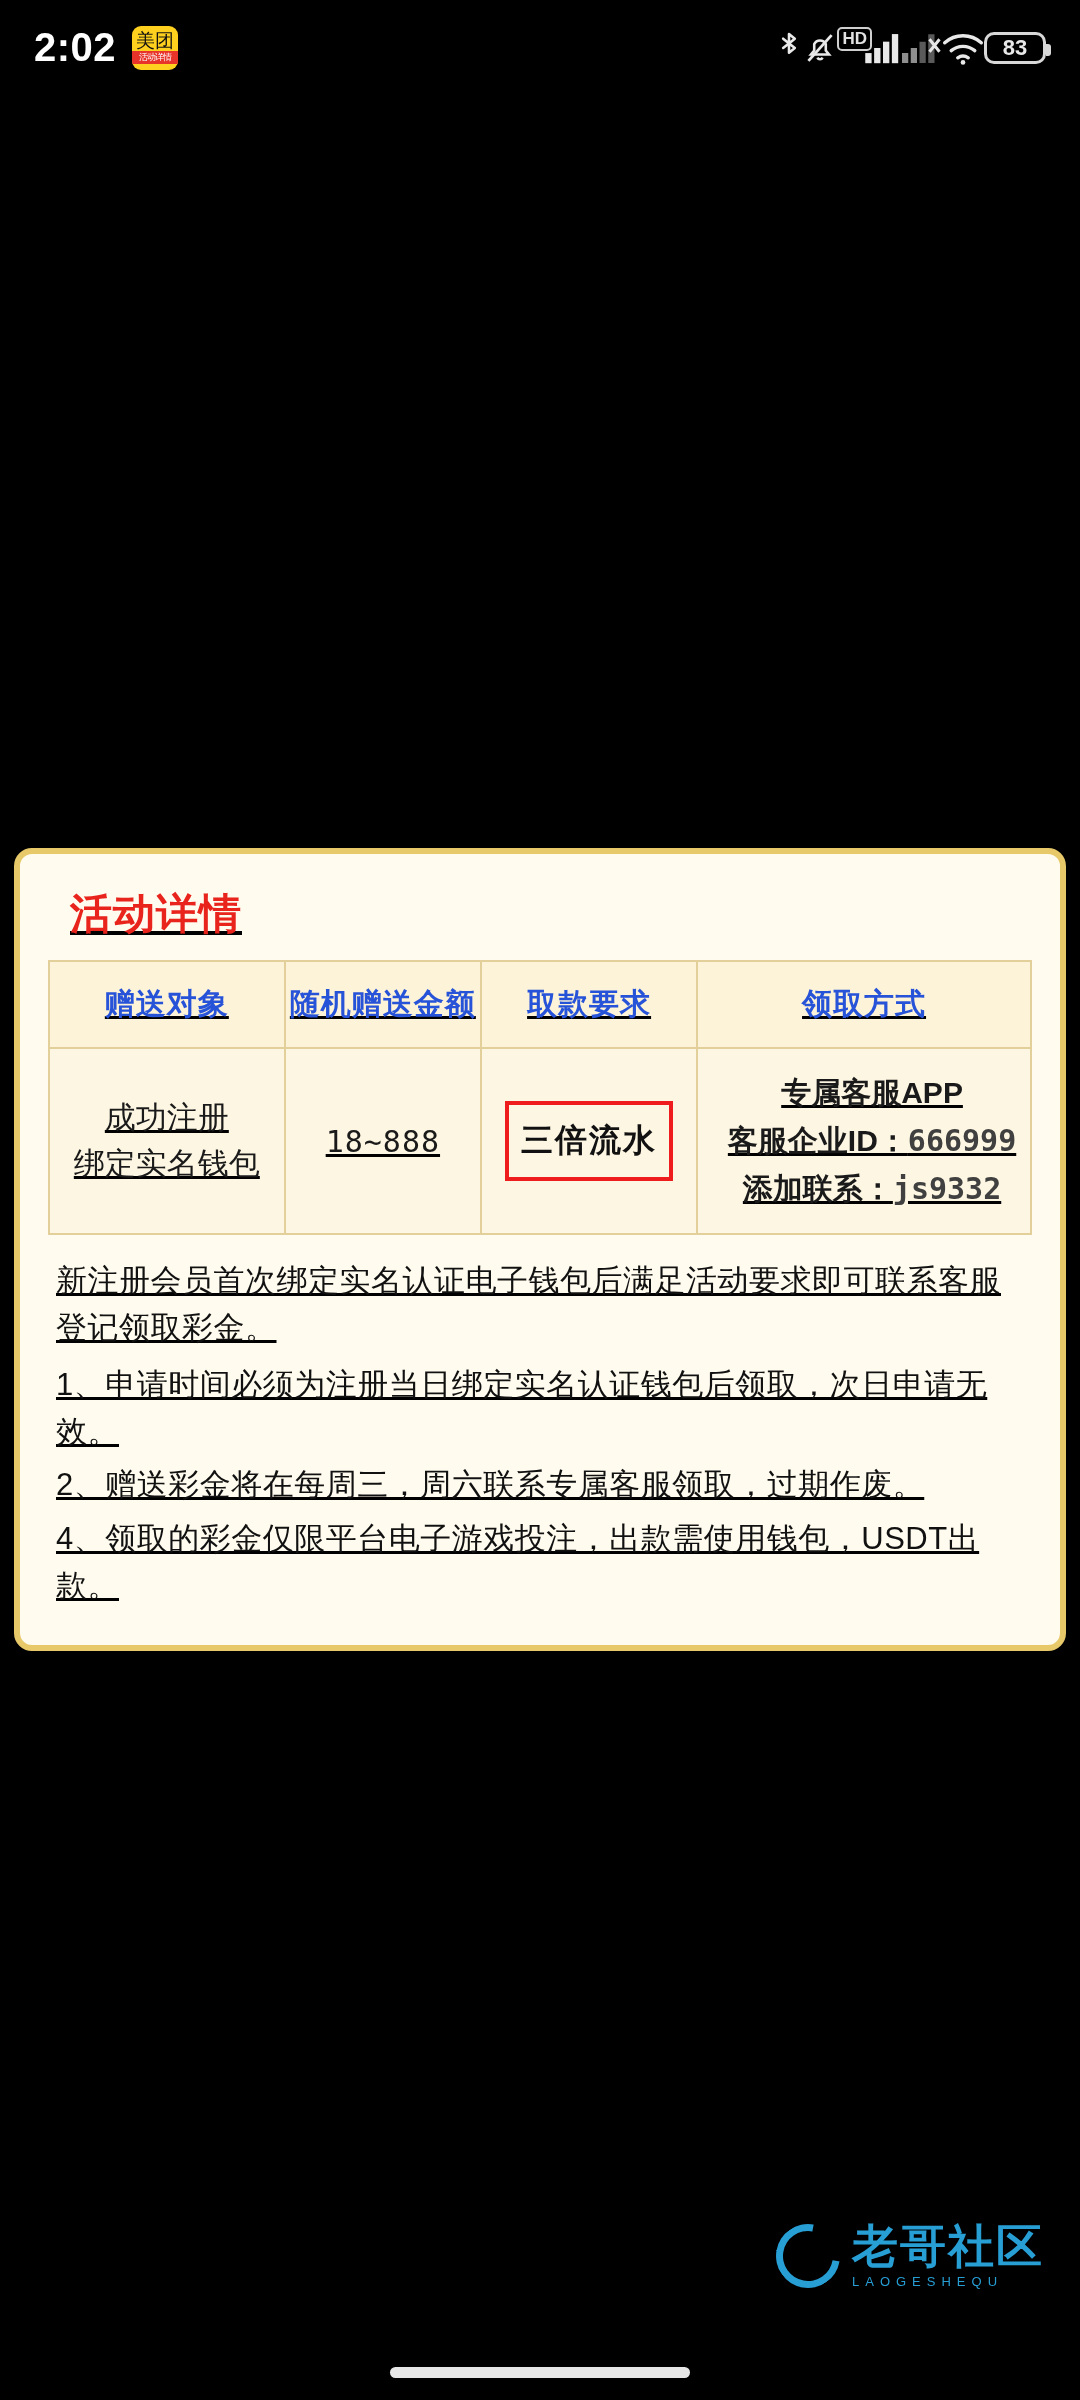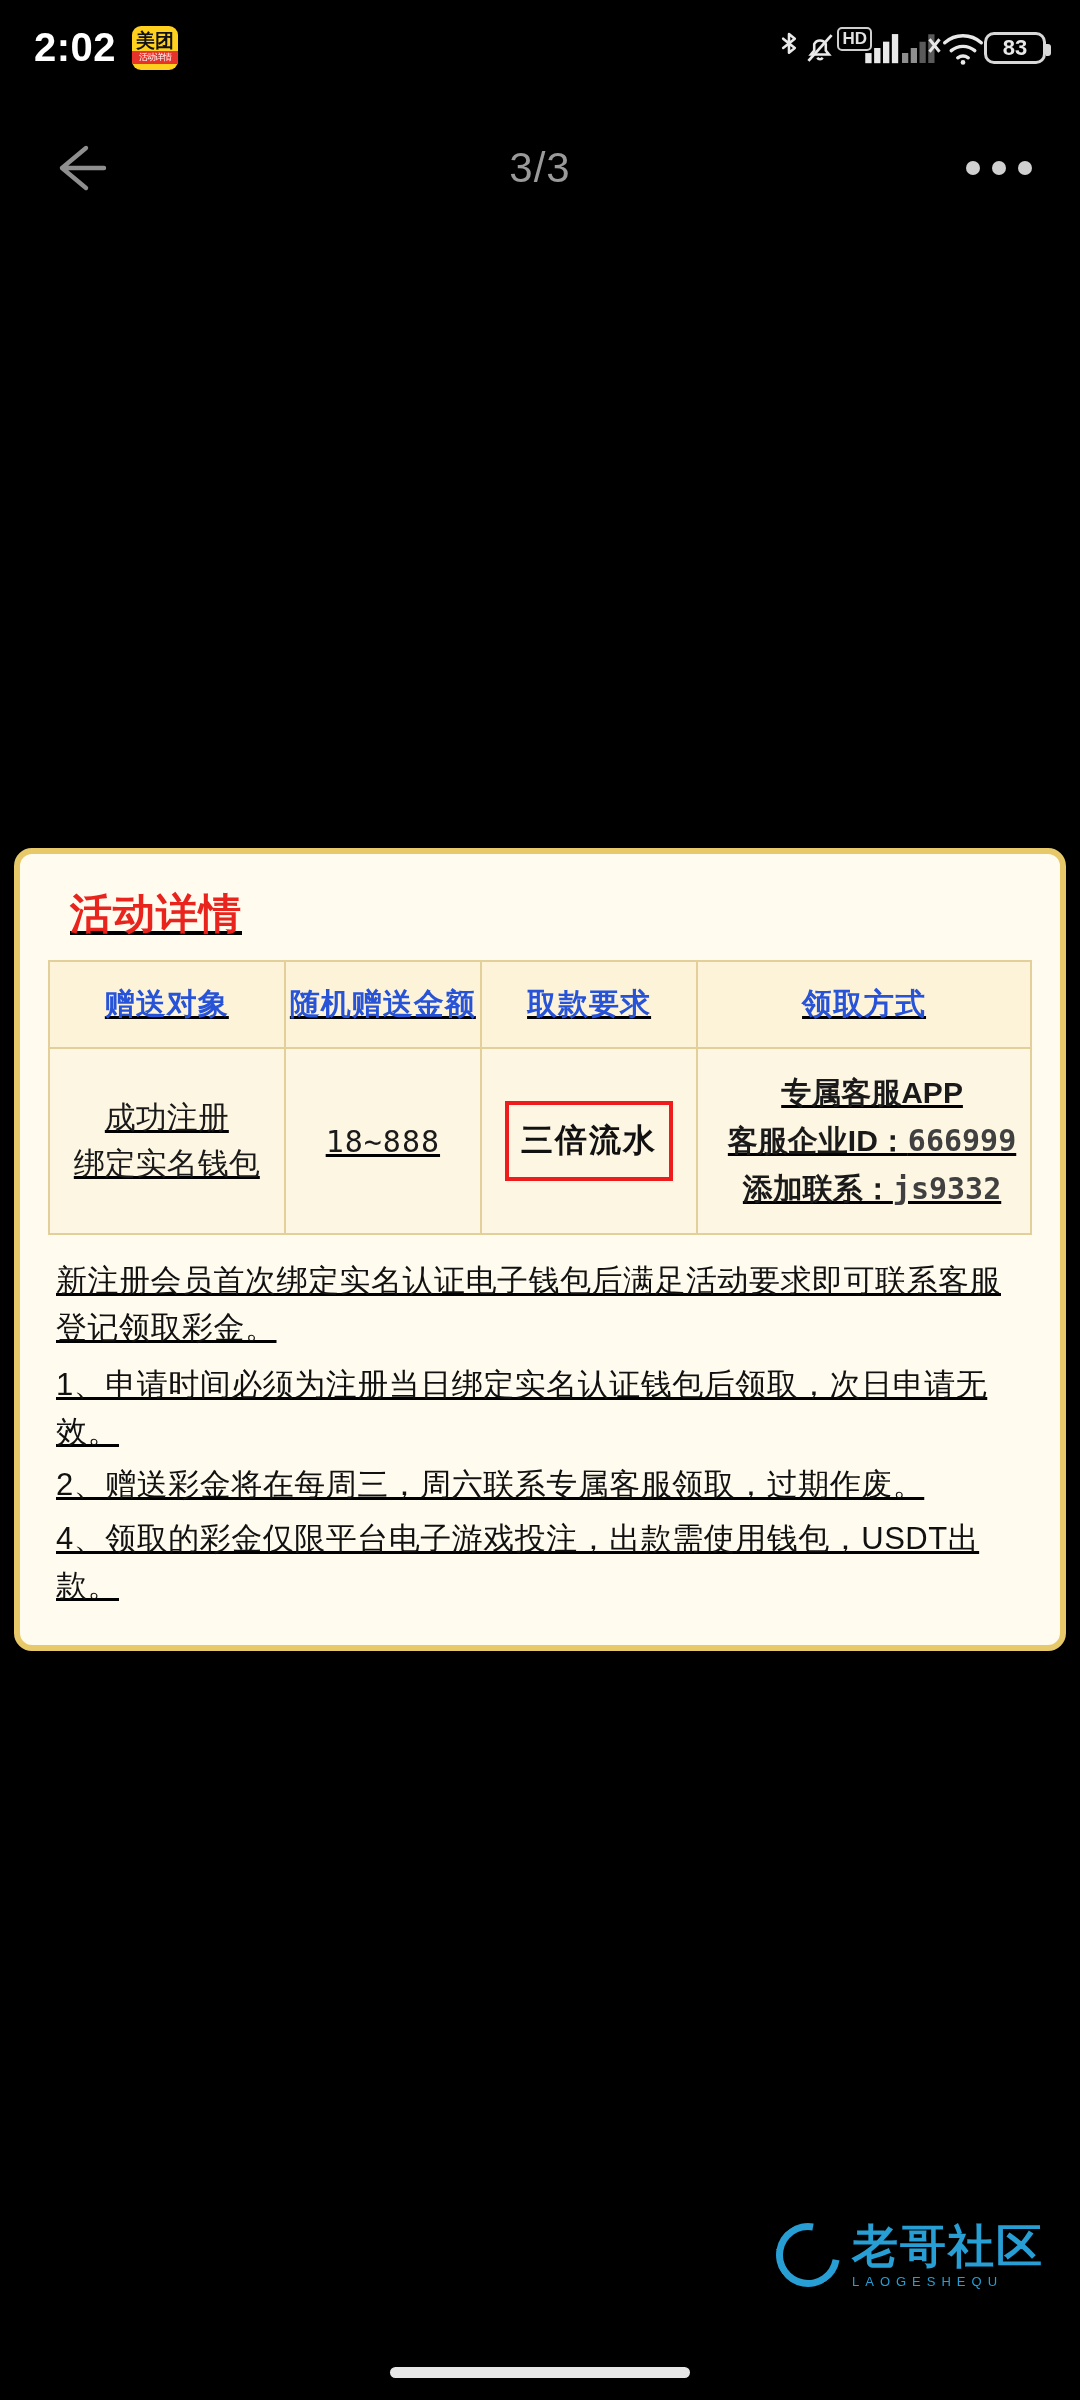--- a/index.html
+++ b/index.html
@@ -26,21 +26,21 @@
   .status-left { display: flex; align-items: center; gap: 16px; }
   .clock { font-size: 40px; font-weight: 600; letter-spacing: 0.5px; }
   .app-badge {
     width: 46px; height: 44px; border-radius: 9px;
     background: #ffd01e;
     display: flex; flex-direction: column;
     align-items: center; justify-content: center;
     overflow: hidden;
   }
   .app-badge .top {
-    font-size: 19px; color: #111; font-weight: 700; line-height: 20px;
+    font-size: 19px; color: #111; font-weight: 400; line-height: 20px;
   }
   .app-badge .bot {
     font-size: 9px; color: #fff; background: #e8332a;
     width: 100%; text-align: center; line-height: 13px; letter-spacing: -1px;
   }
   .status-right {
     margin-left: auto;
     display: flex; align-items: center; 
   }
   .sicon { display: block; }
@@ -157,21 +157,21 @@
     font-size: 31px;
     line-height: 1.52;
     margin-bottom: 6px;
     letter-spacing: 0.5px;
   }
   .notes p.lead { margin-bottom: 10px; }
 
   
   .watermark {
     position: absolute; right: 36px; bottom: 112px;
-    display: flex; align-items: flex-start; gap: 12px;
+    display: flex; align-items: center; gap: 12px;
     opacity: 0.95;
   }
   .wm-ring {
     width: 64px; height: 64px; border-radius: 50%;
     border: 7px solid #2aa7e0;
     border-right-color: transparent;
     transform: rotate(-35deg);
   }
   .wm-text { display: flex; flex-direction: column; line-height: 1; }
   .wm-main {
@@ -236,31 +236,20 @@
         <path d="M7 15a14 14 0 0 1 18 0" fill="none" stroke="#e9e9e9" stroke-width="2.6" stroke-linecap="round"></path>
         <path d="M12 20.5a7 7 0 0 1 8 0" fill="none" stroke="#e9e9e9" stroke-width="2.6" stroke-linecap="round"></path>
         <circle cx="16" cy="24" r="1.8" fill="#e9e9e9"></circle>
       </svg>
       <div class="battery">
         <span>83</span>
       </div>
     </div>
   </div>
 
-  <div class="navbar">
-    <svg class="nav-back" viewBox="0 0 32 32">
-      <path d="M19 6 L7 16 L19 26 M7 16 H28" fill="none" stroke="#8f8f8f" stroke-width="2.2" stroke-linecap="round" stroke-linejoin="round"></path>
-    </svg>
-    <div class="nav-title">3/3</div>
-    <div class="nav-more">
-      <i></i>
-      <i></i>
-      <i></i>
-    </div>
-  </div>
 
   <div class="card">
     <div class="card-title">活动详情</div>
 
     <table class="detail">
       <thead>
         <tr>
           <th class="col1">赠送对象</th>
           <th class="col2">随机赠送金额</th>
           <th class="col3">取款要求</th>

